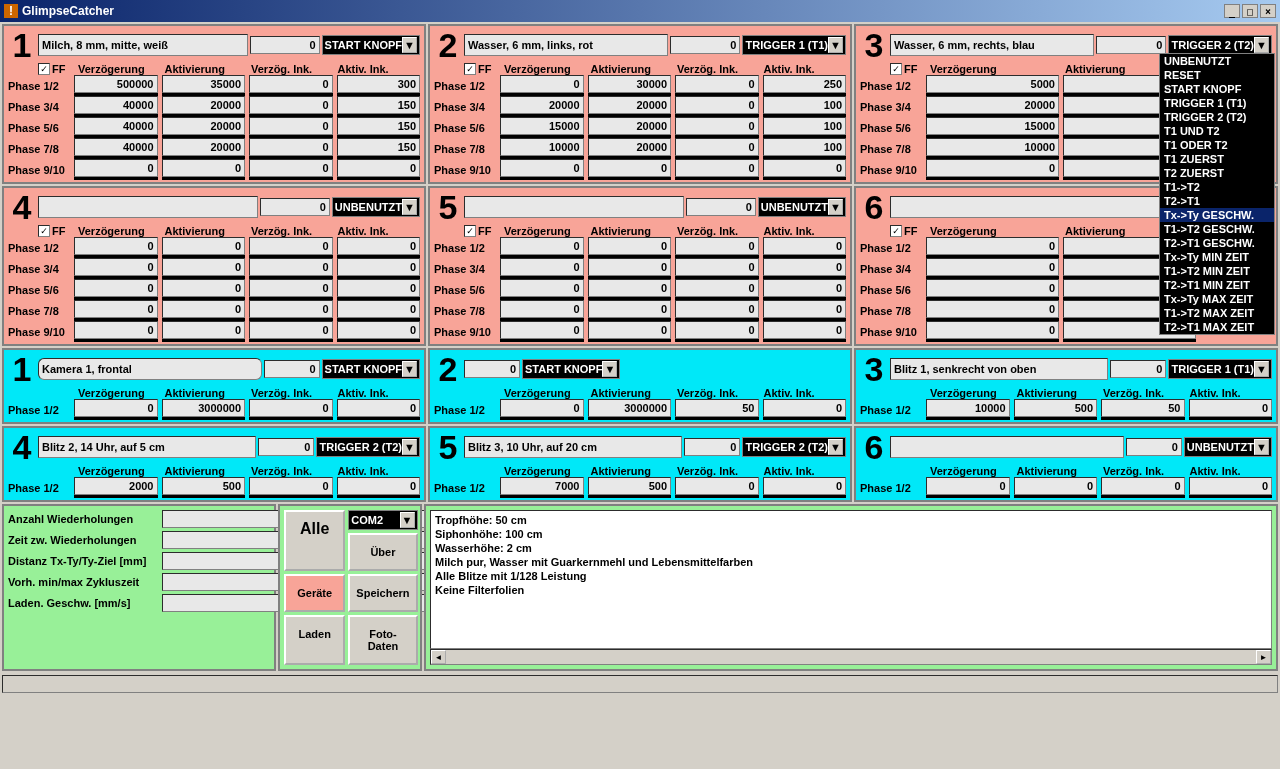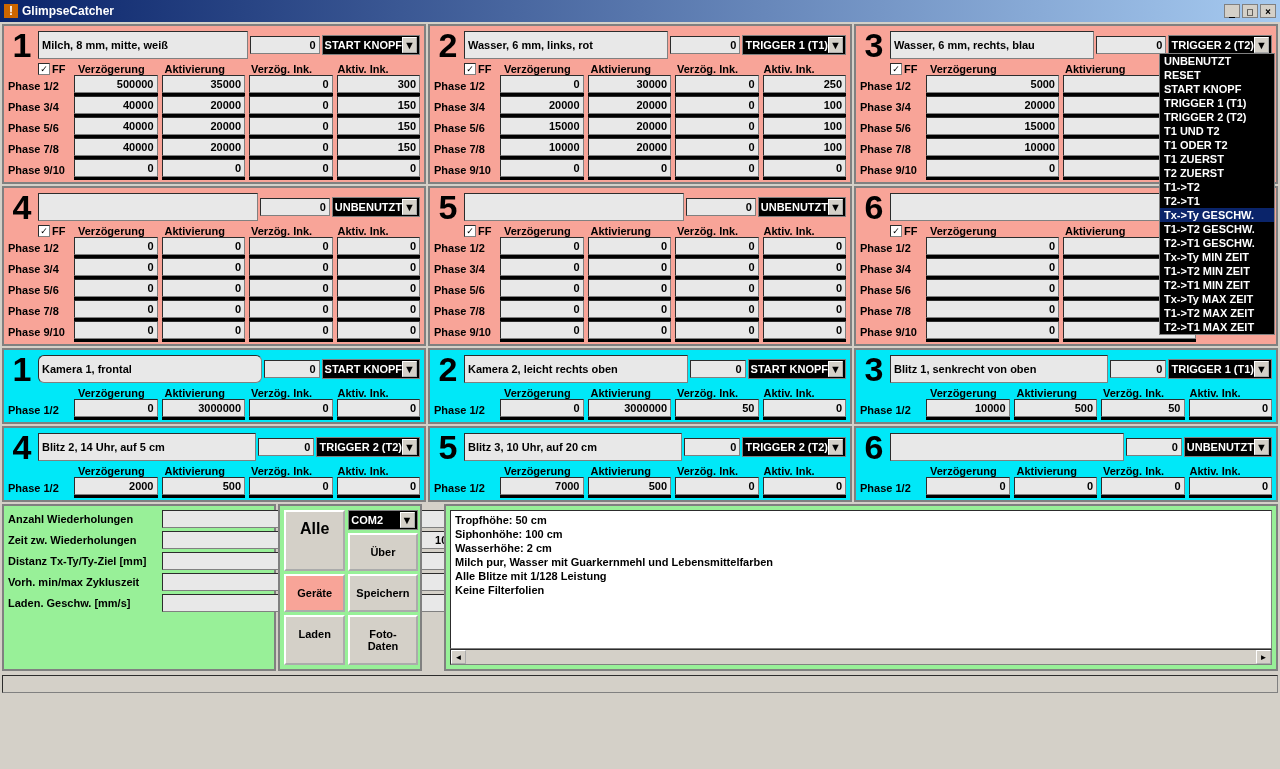--- a/index.html
+++ b/index.html
@@ -8,21 +8,21 @@
   .titlebar .icon { width:14px; height:14px; background:#cc6600; margin-right:4px; display:flex;align-items:center;justify-content:center;color:white;font-weight:bold;}
   .titlebar .spacer { flex: 1; }
   .winbtn { width: 16px; height: 14px; background: #d4d0c8; border: 1px solid #808080; margin-left: 2px; display: flex; align-items: center; justify-content: center; font-family: monospace; font-size: 10px; color: black; font-weight:bold;}
   .workspace { padding: 2px; }
   .grid { display: grid; grid-template-columns: repeat(3, 1fr); gap: 2px; }
   .panel { border: 2px solid #808080; padding: 2px 4px; position: relative; }
   .panel.pink { background: #f8a498; }
   .panel.cyan { background: #00e8f8; }
   .bignum { font: bold 34px Arial; display:inline-block; vertical-align:top; line-height:34px; width:28px; text-align:center;}
   .toprow { display:flex; align-items:center; gap:2px; margin-bottom:1px;}
-  .txt { background:#e8e8e8; border:1px inset #808080; height:28px; padding:1px 3px; font:bold 11px Arial; }
+  .txt { background:#e8e8e8; border:1px inset #808080; height:22px; padding:1px 3px; font:bold 11px Arial; }
   .num { background:#e8e8e8; border:1px inset #808080; height:18px; padding:1px 3px; text-align:right; font:bold 11px Arial; }
   .sel { background:#000; color:#fff; border:1px solid #808080; height:20px; font:bold 11px Arial; padding:0 2px; display:flex;align-items:center; position:relative;}
   .sel .arrow { width:15px; height:16px; background:#d4d0c8; border:1px outset #fff; display:flex;align-items:center;justify-content:center; margin-left:auto; color:black;}
   .ffrow { display:flex; align-items:center; gap:2px; }
   .cb { width:12px; height:12px; background:white; border:1px inset #808080; display:inline-flex;align-items:center;justify-content:center;font-size:9px;}
   .colhdr { font:bold 11px Arial; }
   .phaselbl { font:bold 11px Arial; width:62px; }
   .cell { flex:1; }
   .numwrap { position:relative; }
   .numwrap input { width:100%; }
@@ -404,21 +404,20 @@
           <span class="phaselbl">Phase 1/2</span>
           <div class="cell numwrap"><input class="num" value="0" style=""><div class="bar"></div></div>
           <div class="cell numwrap"><input class="num" value="3000000" style=""><div class="bar"></div></div>
           <div class="cell numwrap"><input class="num" value="0" style=""><div class="bar"></div></div>
           <div class="cell numwrap"><input class="num" value="0" style=""><div class="bar"></div></div>
         </div>
   </div>
       <div class="panel cyan">
     <div class="toprow">
       <span class="bignum">2</span>
-      <input class="txt" style="flex: 1 1 0%;" value="Kamera 2, leicht rechts oben">
       <input class="num" style="width: 56px;" value="0">
       <div class="sel">
             <span>START KNOPF</span>
             <span class="arrow">▼</span>
           </div>
     </div>
     <div class="cols4 hdr" style="grid-template-columns:36px 1fr 1fr 1fr 1fr;margin-left:30px;">
       <span></span>
       <span class="colhdr">Verzögerung</span>
       <span class="colhdr">Aktivierung</span>
@@ -557,21 +556,21 @@
       <div class="sel">
           <span>COM2</span>
           <span class="arrow">▼</span>
         </div>
       <div class="btn">Über</div>
       <div class="btn pink">Geräte</div>
       <div class="btn">Speichern</div>
       <div class="btn">Laden</div>
       <div class="btn">Foto-Daten</div>
     </div>
-    <div class="green" style="flex:1;display:flex;flex-direction:column;margin-left:20px;">
+    <div class="green" style="flex:1;display:flex;flex-direction:column;">
       <div class="info" style="white-space:pre-line;">Tropfhöhe:  50 cm
 Siphonhöhe:  100 cm
 Wasserhöhe:  2 cm
 Milch pur, Wasser mit Guarkernmehl und Lebensmittelfarben
 Alle Blitze mit 1/128 Leistung
 Keine Filterfolien</div>
       <div class="scrollbar-h">
         <div class="sb-btn">◄</div>
         <div class="sb-track"></div>
         <div class="sb-btn">►</div>

